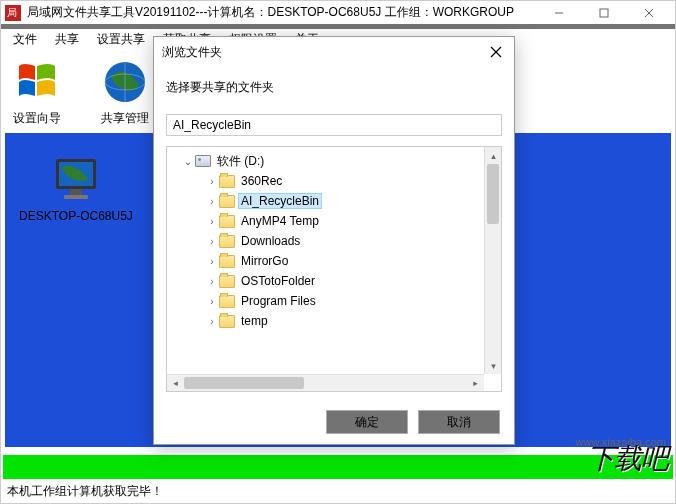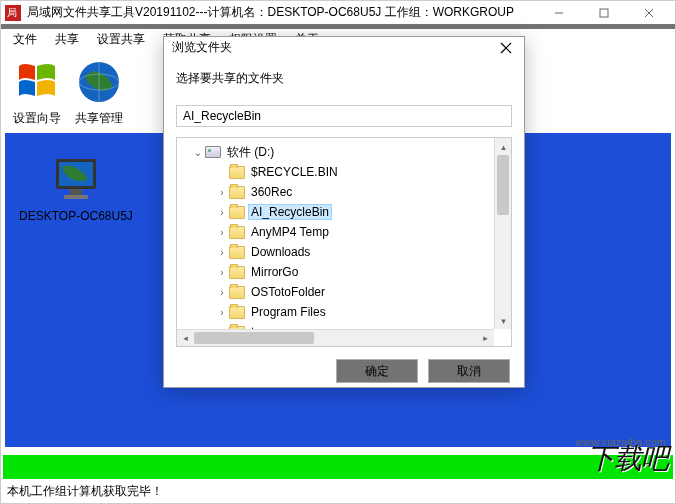--- a/index.html
+++ b/index.html
@@ -10,35 +10,35 @@
 .titlebar { height: 28px; background: #fff; display: flex; align-items: center; padding: 0 4px; border-bottom: 5px solid #737373; }
 .titlebar-icon { width: 16px; height: 16px; background: #c02020; margin-right: 6px; position: relative; }
 .titlebar-icon::after { content: "局"; color: #fff; font-size: 10px; position: absolute; top: 1px; left: 2px; }
 .titlebar-text { flex: 1; font-size: 12px; color: #000; }
 .win-controls { display: flex; gap: 0; }
 .win-btn { width: 45px; height: 26px; display: flex; align-items: center; justify-content: center; background: transparent; border: none; cursor: pointer; color: #666; }
 
 .menubar { height: 24px; display: flex; align-items: flex-start; padding: 0 4px; gap: 2px; background: #fff; }
 .menu-item { padding: 2px 8px; font-size: 12px; color: #000; cursor: pointer; }
 
-.toolbar { height: 78px; display: flex; align-items: center; padding: 4px 12px; gap: 14px; }
+.toolbar { height: 78px; display: flex; align-items: center; padding: 4px 12px; gap: 40px; }
 .tool-item { display: flex; flex-direction: column; align-items: center; gap: 4px; cursor: pointer; }
 .tool-icon { width: 48px; height: 48px; }
 .tool-label { font-size: 12px; }
 
 .content-area { position: absolute; top: 132px; left: 4px; right: 4px; bottom: 56px; background: #1d4ed8; }
 .desktop-item { position: absolute; top: 20px; left: 14px; display: flex; flex-direction: column; align-items: center; gap: 4px; cursor: pointer; }
 .desktop-icon { width: 52px; height: 52px; }
 .desktop-label { font-size: 12px; }
 
 .status-strip { position: absolute; bottom: 24px; left: 2px; right: 2px; height: 24px; background: #00e400; }
 .statusbar { position: absolute; bottom: 2px; left: 2px; right: 12px; height: 20px; display: flex; align-items: center; padding: 0 4px; font-size: 12px; }
 
 
-.dialog { position: absolute; left: 163px; top: 36px; width: 362px; height: 352px; background: #fff; border: 1px solid #999; box-shadow: 0 4px 20px rgba(0,0,0,0.25); z-index: 100; display: flex; flex-direction: column; }
+.dialog { position: absolute; left: 153px; top: 36px; width: 362px; height: 409px; background: #fff; border: 1px solid #999; box-shadow: 0 4px 20px rgba(0,0,0,0.25); z-index: 100; display: flex; flex-direction: column; }
 .dialog-titlebar { height: 30px; display: flex; align-items: center; padding: 0 8px; }
 .dialog-title { flex: 1; font-size: 12px; }
 .dialog-close { width: 20px; height: 20px; display: flex; align-items: center; justify-content: center; cursor: pointer; font-size: 14px; }
 .dialog-body { flex: 1; padding: 8px 12px; display: flex; flex-direction: column; gap: 10px; }
 .dialog-instr { font-size: 12px; padding: 4px 0 8px 0; }
 .selected-path { height: 22px; border: 1px solid #ccc; padding: 2px 6px; font-size: 12px; display: flex; align-items: center; }
 .tree-container { flex: 1; border: 1px solid #ccc; overflow: auto; position: relative; }
 .tree { padding: 4px 2px; }
 .tree-row { display: flex; align-items: center; height: 20px; font-size: 12px; cursor: pointer; white-space: nowrap; }
 .tree-row.selected .tree-text { background: #cce8ff; outline: 1px solid #99d1ff; padding: 0 2px; }
@@ -158,25 +158,20 @@
       <span>AI_RecycleBin</span>
     </div>
     <div class="tree-container">
       <div class="tree" id="tree">
         <div class="tree-row" style="padding-left:12px">
           <span class="tree-chevron">⌄</span>
           <span class="drive-ico"></span>
           <span class="tree-text">软件 (D:)</span>
         </div>
 
-      <div class="tree-row" style="padding-left: 36px;">
-            <span class="tree-chevron"></span>
-            <span class="folder-ico"></span>
-            <span class="tree-text">$RECYCLE.BIN</span>
-          </div>
           <div class="tree-row" style="padding-left: 36px;">
             <span class="tree-chevron">›</span>
             <span class="folder-ico"></span>
             <span class="tree-text">360Rec</span>
           </div>
           <div class="tree-row selected" style="padding-left: 36px;">
             <span class="tree-chevron">›</span>
             <span class="folder-ico"></span>
             <span class="tree-text">AI_RecycleBin</span>
           </div>

